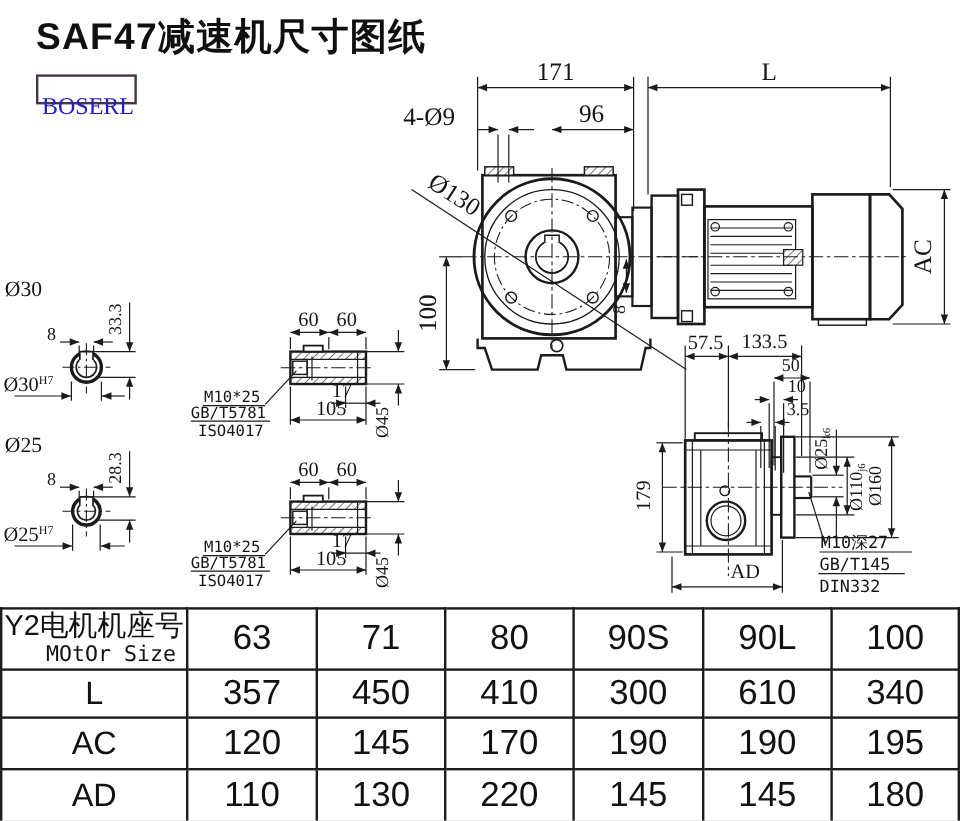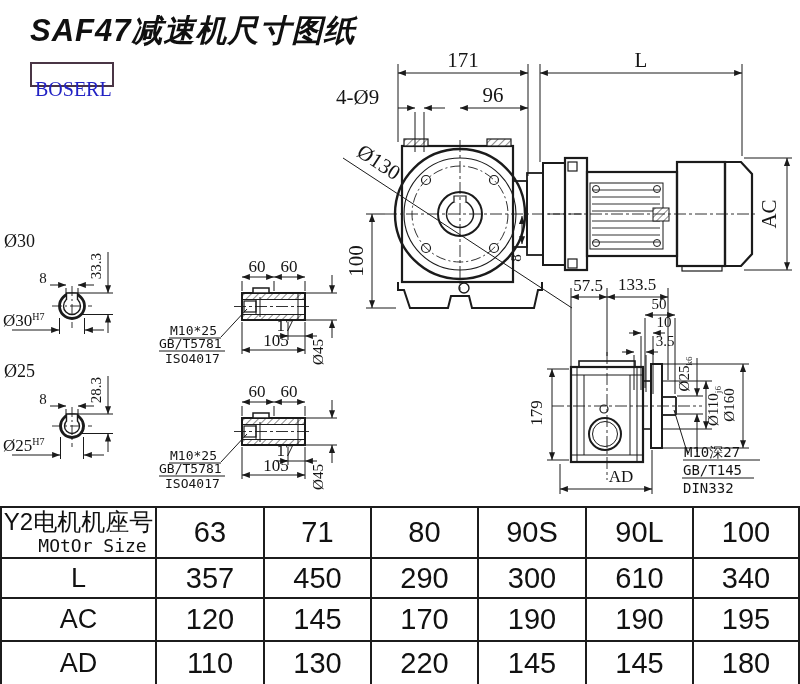--- a/index.html
+++ b/index.html
@@ -1,19 +1,19 @@
 <!DOCTYPE html>
 <html><head>
 <meta charset="utf-8">
 <style>
   html,body{margin:0;padding:0;background:#fff;}
   .stage{position:relative;width:800px;height:684px;background:#fff;overflow:hidden;
          font-family:"Liberation Sans",sans-serif;}
   .title{position:absolute;left:30px;top:10px;font-size:31px;font-weight:bold;color:#101010;
-         font-family:"Liberation Sans",sans-serif;letter-spacing:1px;white-space:nowrap;font-style:italic;}
+         font-family:"Liberation Sans",sans-serif;letter-spacing:1px;white-space:nowrap;}
   .logo{position:absolute;left:30px;top:62px;width:84px;height:25px;border:2px solid #4a3545;
         display:flex;align-items:center;justify-content:flex-start;padding-left:3px;box-sizing:border-box;}
   .logo span{font-family:"Liberation Serif",serif;font-size:20px;color:#2222c4;line-height:1;margin-top:28px;}
   svg{position:absolute;left:0;top:0;}
   svg text{fill:#151515;font-family:"Liberation Serif",serif;}
   .dL{font-size:21px;} .dM{font-size:17px;} .dS{font-size:15px;} .dT{font-size:18px;}
   .mono{font-family:"DejaVu Sans Mono",monospace;font-size:13px;}
   .mono2{font-family:"DejaVu Sans Mono",monospace;font-size:14px;}
   .dim-table{position:absolute;left:0;top:506px;width:798px;height:178px;border-collapse:collapse;
              table-layout:fixed;background:#fff;}
@@ -333,21 +333,21 @@
         <td>71</td>
         <td>80</td>
         <td>90S</td>
         <td>90L</td>
         <td>100</td>
       </tr>
       <tr style="height:40px">
         <td class="rowlab">L</td>
         <td>357</td>
         <td>450</td>
-        <td>290</td>
+        <td>410</td>
         <td>300</td>
         <td>610</td>
         <td>340</td>
       </tr>
       <tr style="height:43px">
         <td class="rowlab">AC</td>
         <td>120</td>
         <td>145</td>
         <td>170</td>
         <td>190</td>

